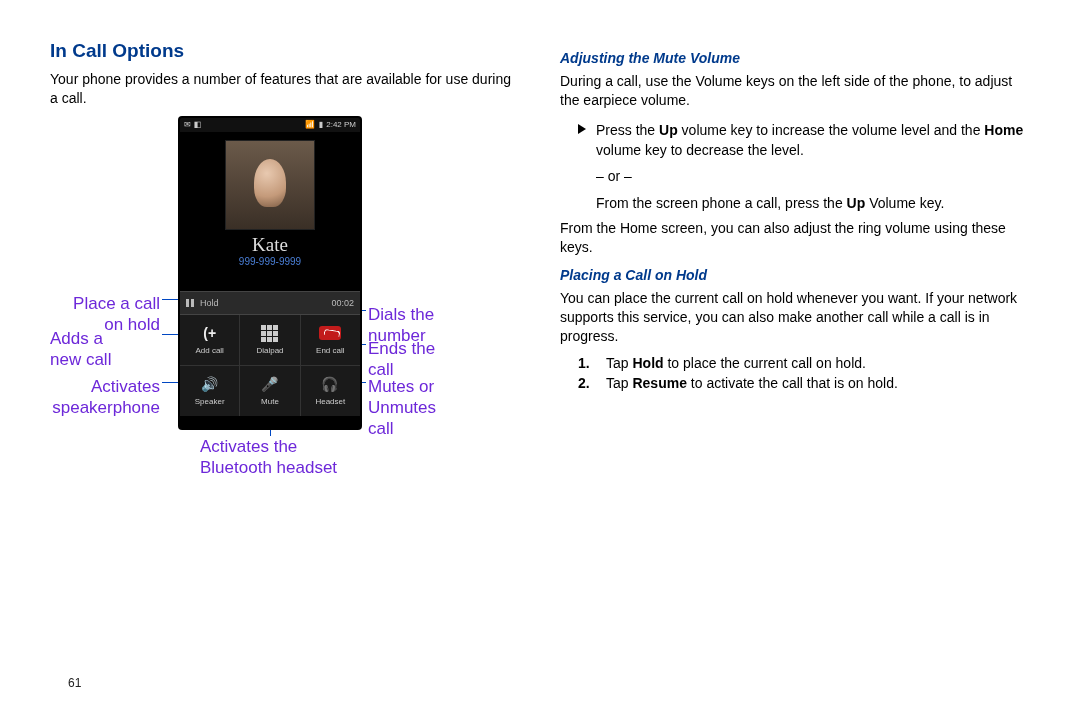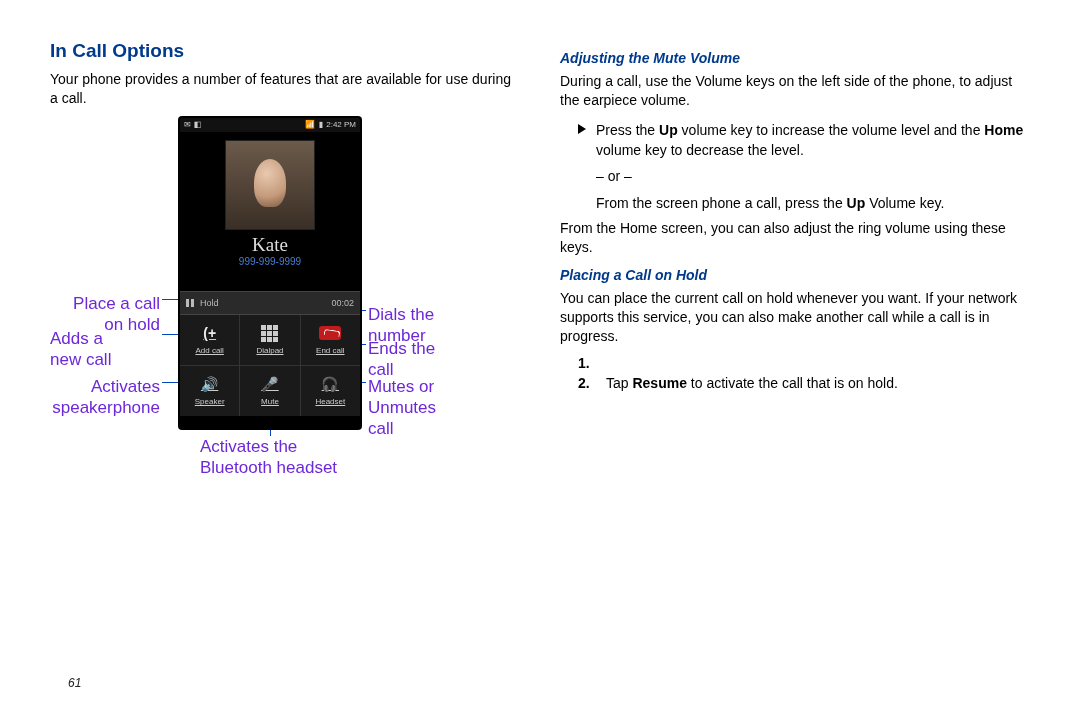--- a/index.html
+++ b/index.html
@@ -66,21 +66,20 @@
     gap: 10px;
     margin: 4px 0;
   }
   .ol-num { font-weight: bold; min-width: 18px; }
   .pagenum {
     position: absolute;
     left: 68px;
     bottom: 30px;
     font-size: 12px;
     color: #222;
-    font-style: italic;
   }
 
   
   .phone-area {
     position: relative;
     width: 440px;
     height: 420px;
     margin-top: 10px;
   }
   .callout {
@@ -181,21 +180,20 @@
   .pbtn {
     background: #1a1a1a;
     color: #ccc;
     height: 50px;
     display: flex;
     flex-direction: column;
     align-items: center;
     justify-content: center;
     font-size: 8px;
     gap: 4px;
-    text-decoration: underline;
   }
   .pbtn .icon {
     width: 22px; height: 18px;
     display:flex; align-items:center; justify-content:center;
     color:#eee;
     font-size:14px;
   }
   .icon-addcall::before{
     content:"(+";
     font-weight:bold; font-size:14px; color:#eee;
@@ -347,20 +345,21 @@
     </div>
 
     <p>From the Home screen, you can also adjust the ring volume using these keys.</p>
 
     <h3 class="sub">Placing a Call on Hold</h3>
     <p>You can place the current call on hold whenever you want. If your network supports this service, you can also make another call while a call is in progress.</p>
 
     <div class="ol">
       <div class="ol-item">
         <div class="ol-num">1.</div>
+        <div><span>Tap </span><span class="bold">Hold</span><span> to place the current call on hold.</span></div>
       </div>
       <div class="ol-item">
         <div class="ol-num">2.</div>
         <div><span>Tap </span><span class="bold">Resume</span><span> to activate the call that is on hold.</span></div>
       </div>
     </div>
   </div>
 </div>
 
 <div class="pagenum">61</div>

